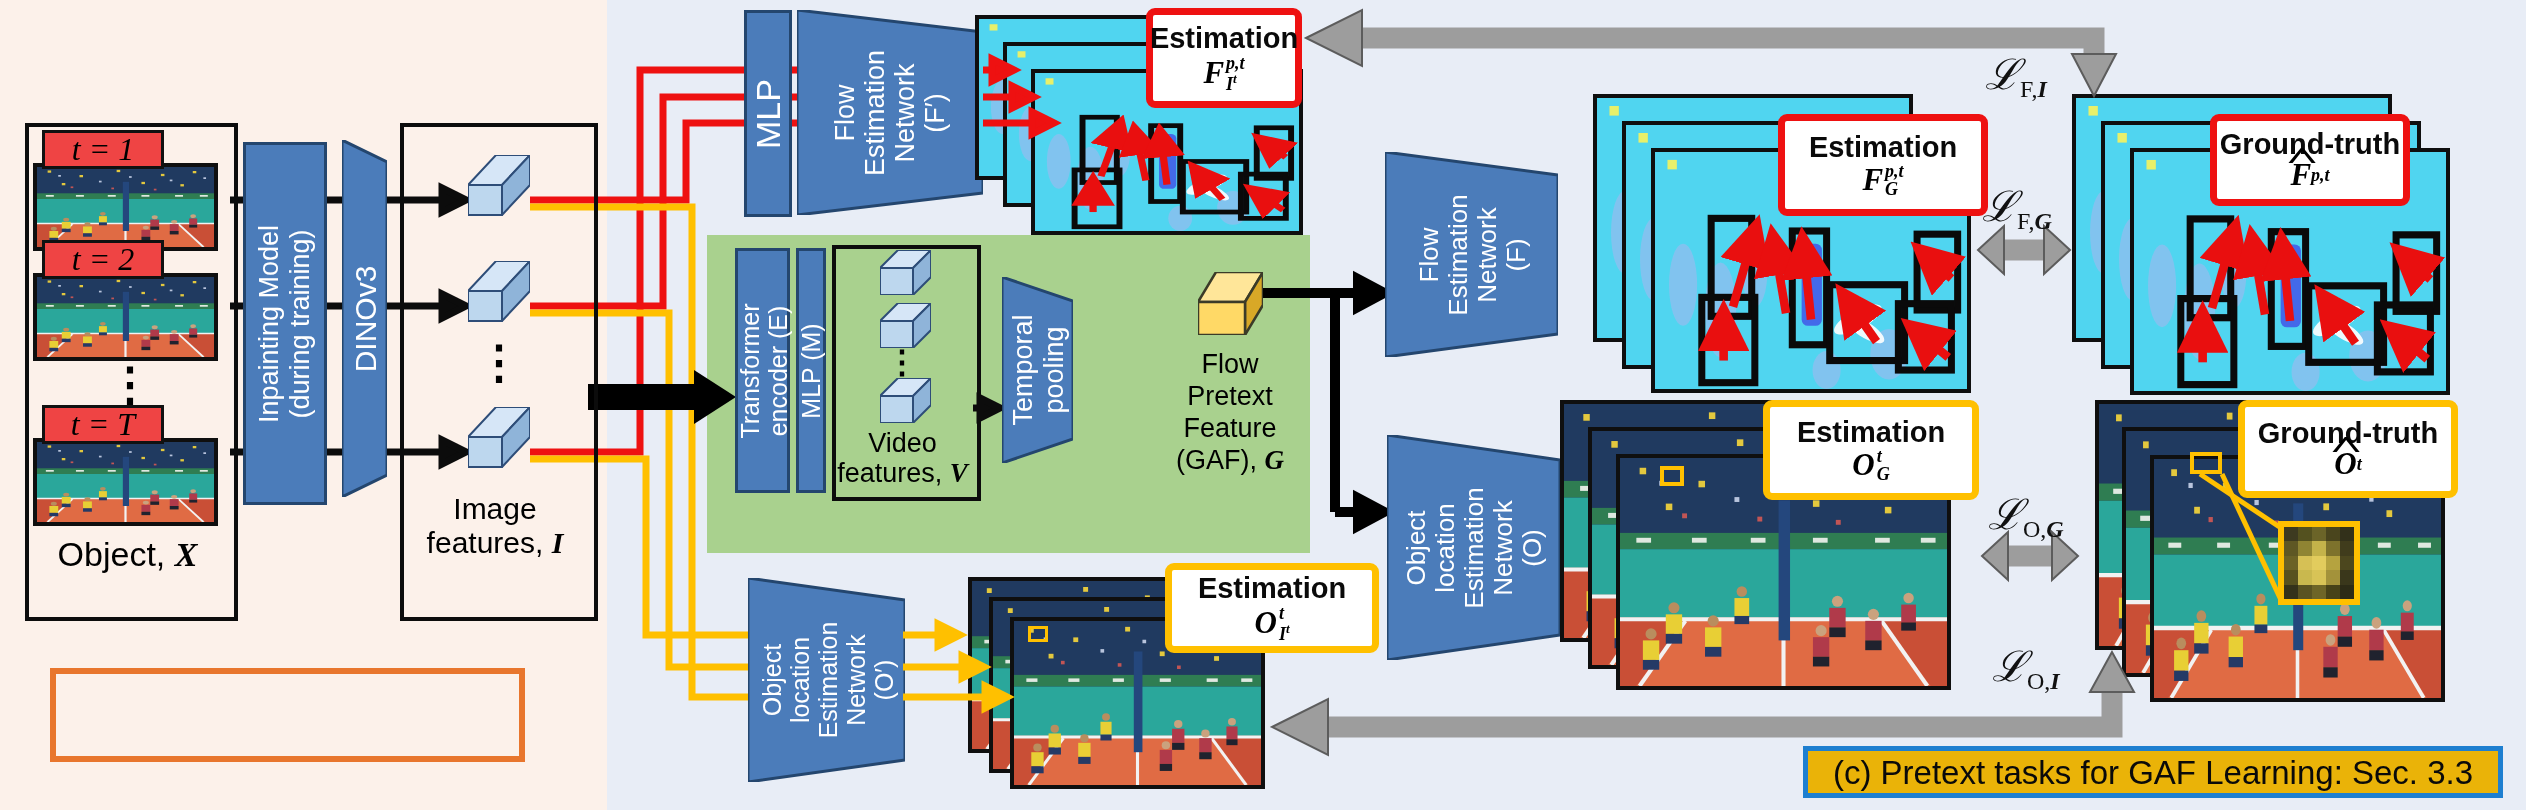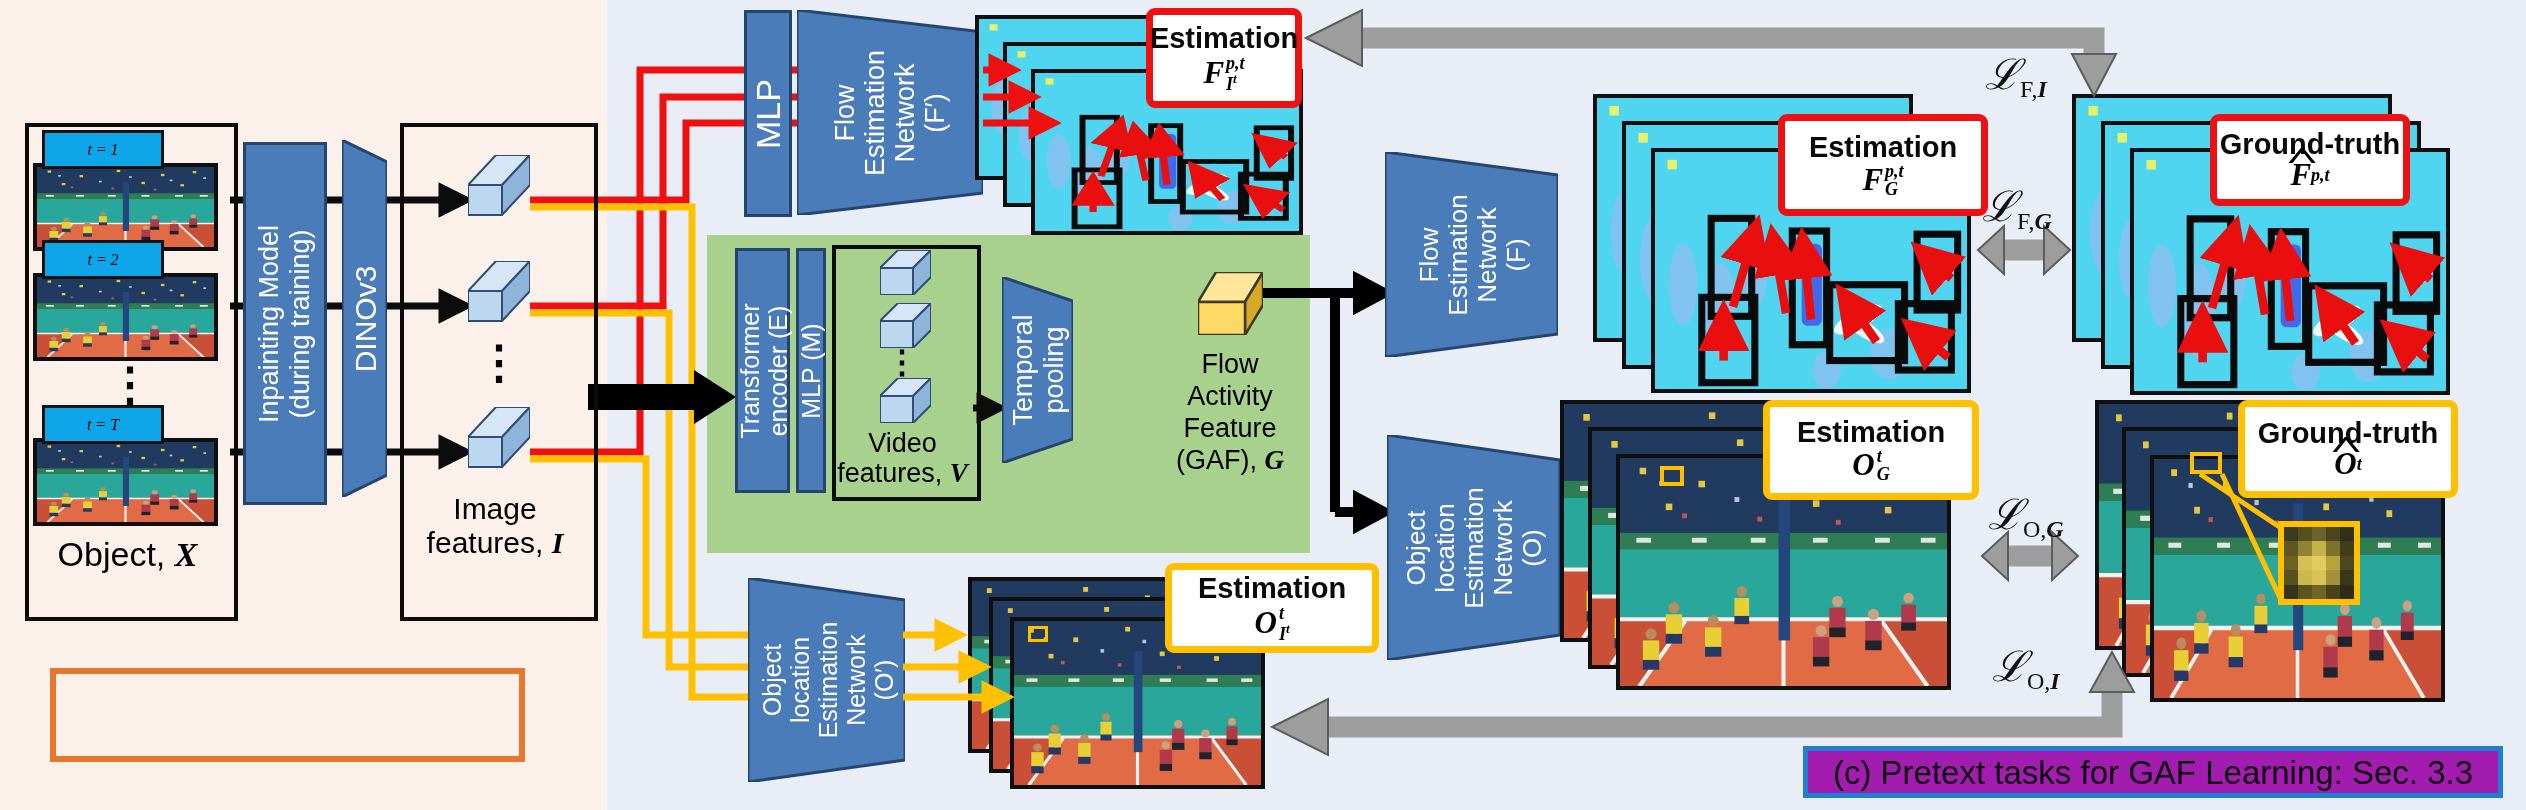--- a/index.html
+++ b/index.html
@@ -42,23 +42,23 @@
   .hat{position:absolute;left:3px;top:-16px;transform:scaleX(1.9);font-weight:bold;font-style:normal;}
   
   .loss{position:absolute;z-index:40;font-family:"Liberation Serif",serif;color:#111;
         font-size:42px;font-style:italic;white-space:nowrap;}
   .loss .lsub{font-size:24px;font-style:normal;vertical-align:-8px;}
   .loss .lsubvar{font-size:24px;font-style:italic;font-weight:bold;vertical-align:-8px;}
   
   .caption{position:absolute;z-index:40;box-sizing:border-box;text-align:center;color:#0a0a0a;}
   .cap-a{border:6px solid #e8762d;font-size:33px;line-height:41px;padding-top:4px;background:#fcf1ea;}
   .cap-b{border:5px solid #14a04a;font-size:32px;line-height:44px;background:#a9d18e;}
-  .cap-c{border:5px solid #1e7fd0;font-size:33px;line-height:44px;background:#a21caf;text-align:center;}
-  .tlabel{position:absolute;background:#0ea5e9;border:3px solid #111;z-index:12;
-          font-family:"Liberation Serif",serif;font-style:italic;font-size:16px;
+  .cap-c{border:5px solid #1e7fd0;font-size:33px;line-height:44px;background:#eab308;text-align:center;}
+  .tlabel{position:absolute;background:#ef4444;border:3px solid #111;z-index:12;
+          font-family:"Liberation Serif",serif;font-style:italic;font-size:32px;
           display:flex;align-items:center;justify-content:center;color:#000;}
   .vartxt{font-family:"Liberation Serif",serif;font-style:italic;font-weight:bold;}
   .dots{position:absolute;z-index:12;font-weight:bold;color:#000;text-align:center;}
   .ctext{position:absolute;z-index:12;color:#000;text-align:center;}
   .marker{position:absolute;z-index:35;border:4px solid #ffc000;background:transparent;box-sizing:border-box;}
 </style>
 </head>
 <body>
 
 <div id="fig">
@@ -427,21 +427,21 @@
       <span>Temporal</span>
         <span>pooling</span>
     </div>
   </div>
 
   <div class="abs z10" style="left:1198px;top:272px;width:65px;height:63px"><svg width="65" height="63">
         <use href="#cub-g"></use>
       </svg></div>
   <div class="ctext" style="left:1150px;top:348px;width:160px;font-size:27px;line-height:32px">
     <div>Flow</div>
-      <div>Activity</div>
+      <div>Pretext</div>
       <div>Feature</div>
     <div><span>(GAF), </span><span class="vartxt">G</span></div>
   </div>
 
 
   <div class="abs z10" style="left:748px;top:578px;width:157px;height:204px">
     <svg width="157" height="204" viewBox="0 0 157 204">
         <polygon points="0,0 157,22 157,182 0,204" fill="#4b7cba" stroke="#24466e" stroke-width="3"></polygon>
       </svg>
     <div class="rot-wrap" style="width:204px;height:157px;font-size:25px;line-height:28px">

